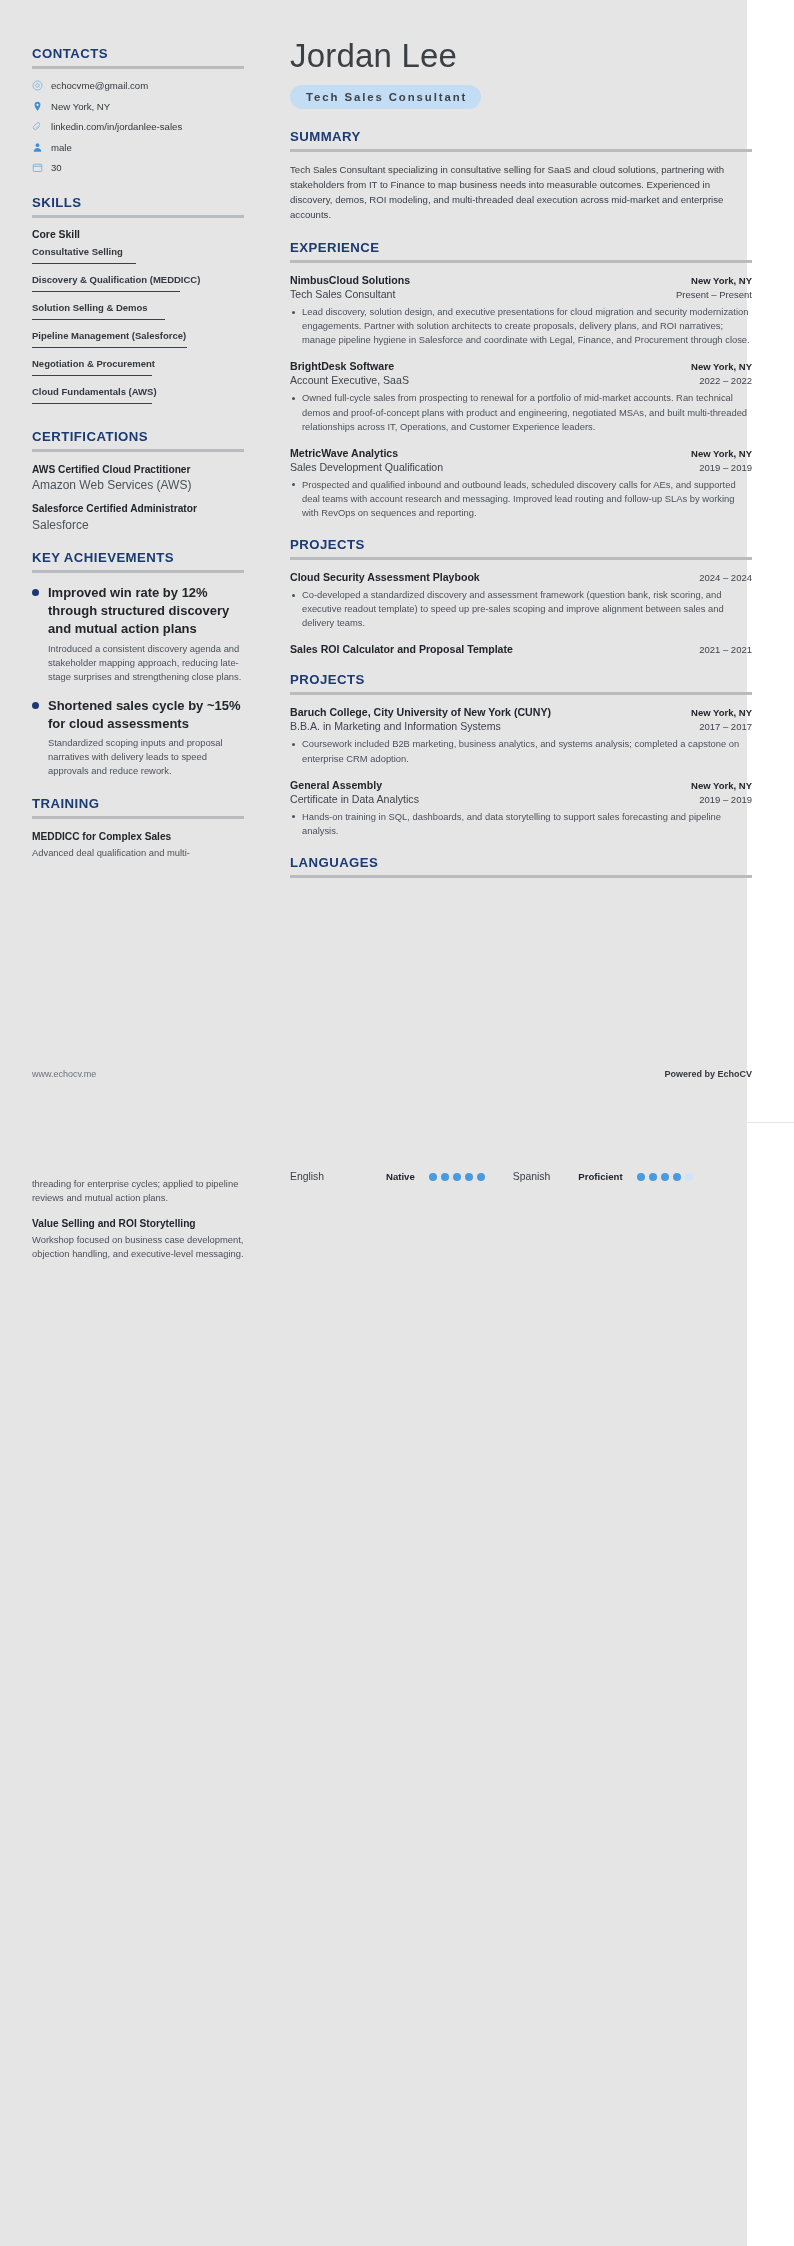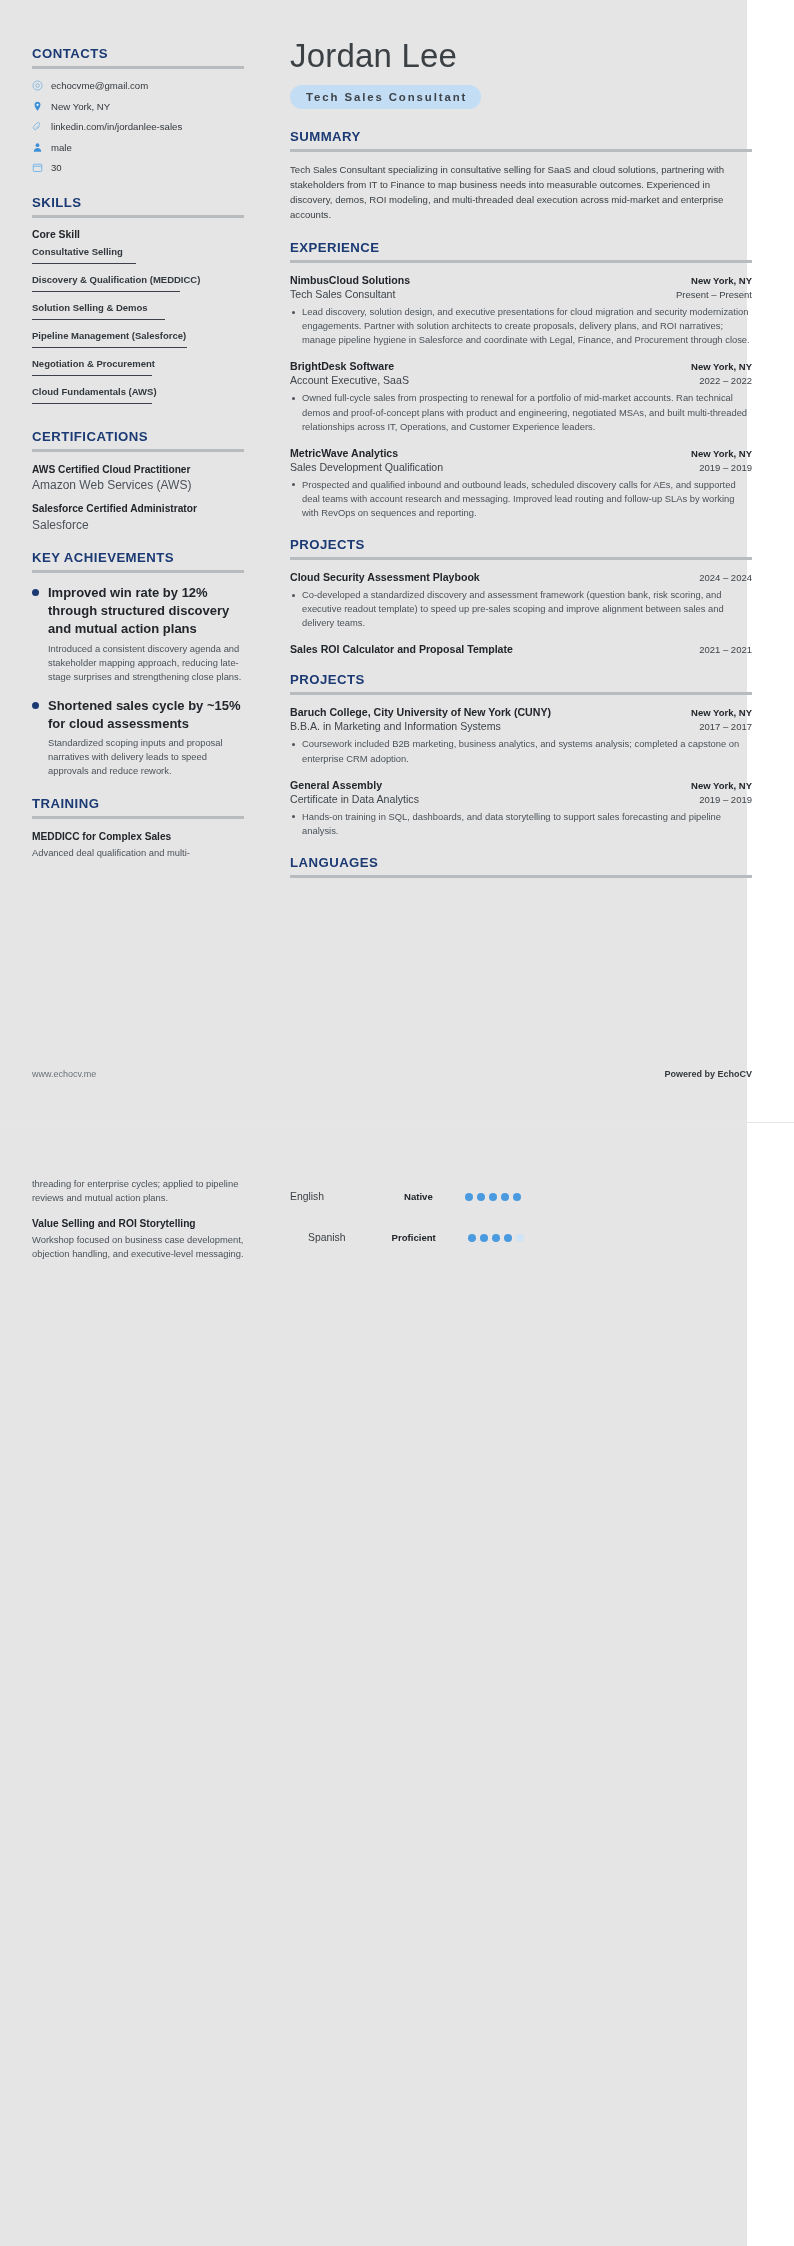--- a/index.html
+++ b/index.html
@@ -249,22 +249,21 @@
   .langs {
     display: flex;
     align-items: center;
     gap: 10px;
     font-size: 10.4px;
     flex-wrap: wrap;
   }
   .lang-block {
     display: flex;
     align-items: center;
-    gap: 28px;
-    margin-top: 20px;
+    gap: 10px;
   }
   .lang-name { color: #3b4146; font-size: 10.4px; width: 86px; }
   .lang-level {
     font-size: 9.6px;
     font-weight: bold;
     color: #22262b;
   }
   .dots { display: flex; gap: 4px; margin-left: 4px; }
   .dot {
     width: 8px; height: 8px;

